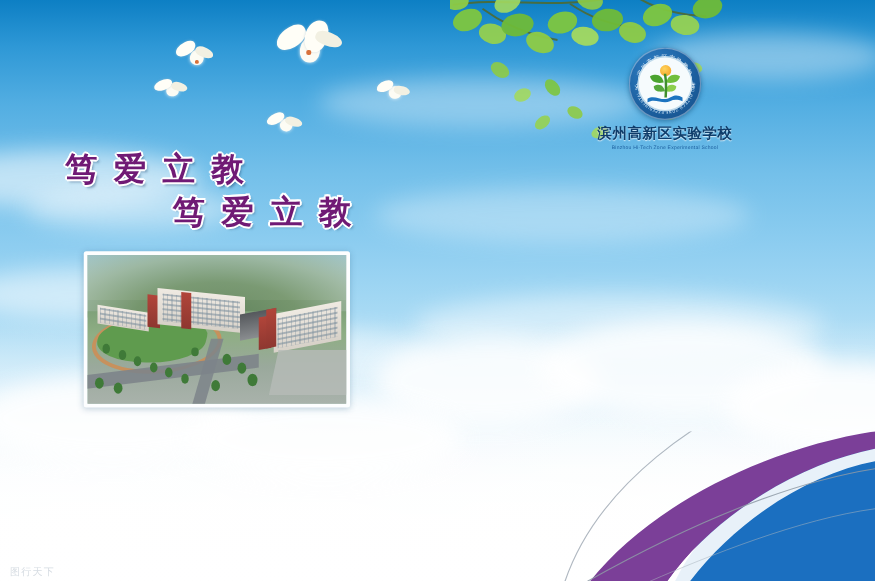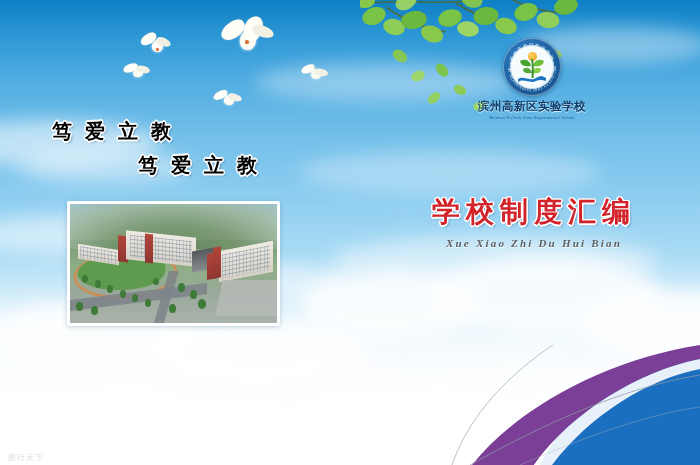--- a/index.html
+++ b/index.html
@@ -107,21 +107,21 @@
   }
   .logo-name-en{
     font-size:4.2px;color:#1b5e9e;letter-spacing:.2px;margin-top:1px;white-space:nowrap;
     transform:scale(.96);
   }
 
   
   .slogan{position:absolute;}
   .slogan .line{
     font-family:"Liberation Serif","DejaVu Serif",serif;
-    font-weight:bold;font-size:20px;color:#000000;
+    font-weight:bold;font-size:26px;color:#701a75;
     letter-spacing:13px;white-space:nowrap;
     text-shadow:
       -1px -1px 0 #fff, 1px -1px 0 #fff, -1px 1px 0 #fff, 1px 1px 0 #fff,
       -1.6px 0 0 #fff, 1.6px 0 0 #fff, 0 -1.6px 0 #fff, 0 1.6px 0 #fff,
       2px 2px 2px rgba(30,70,110,.45);
     text-align: right;
   }
   .slogan .l1{position:absolute;left:52px;top:118px;}
   .slogan .l2{position:absolute;left:138px;top:152px;}
 
@@ -341,24 +341,20 @@
           <path d="M21 14 C22 20 22 26 21.5 33 L23.5 33 C24 26 24 20 23 14 Z" fill="#3f8f2c"></path>
 
           <path d="M8 34 C14 30 20 37 26 33 C30 30.5 33 31 36 33 L36 36 C32 34.5 29 34.5 26 36 C20 39 14 33 8 37 Z" fill="#1d74c0"></path>
         </svg>
       </div>
     </div>
     <div class="logo-name">滨州高新区实验学校</div>
     <div class="logo-name-en">Binzhou Hi-Tech Zone Experimental School</div>
   </div>
 
-  <div class="title-block">
-    <div class="title-cn">学校制度汇编</div>
-    <div class="title-py">Xue Xiao Zhi Du Hui Bian</div>
-  </div>
 
 
   <div class="wm2">图行天下</div>
 
   <div class="arcs">
     <svg width="700" height="120" viewBox="0 0 700 120">
 
       <path d="M700 6 C640 18 570 58 540 120 L700 120 Z" fill="#1b6fc0"></path>
 
       <path d="M700 0 C610 14 520 60 472 120 L534 120 C572 66 640 26 700 14 Z" fill="#7b3f98"></path>

